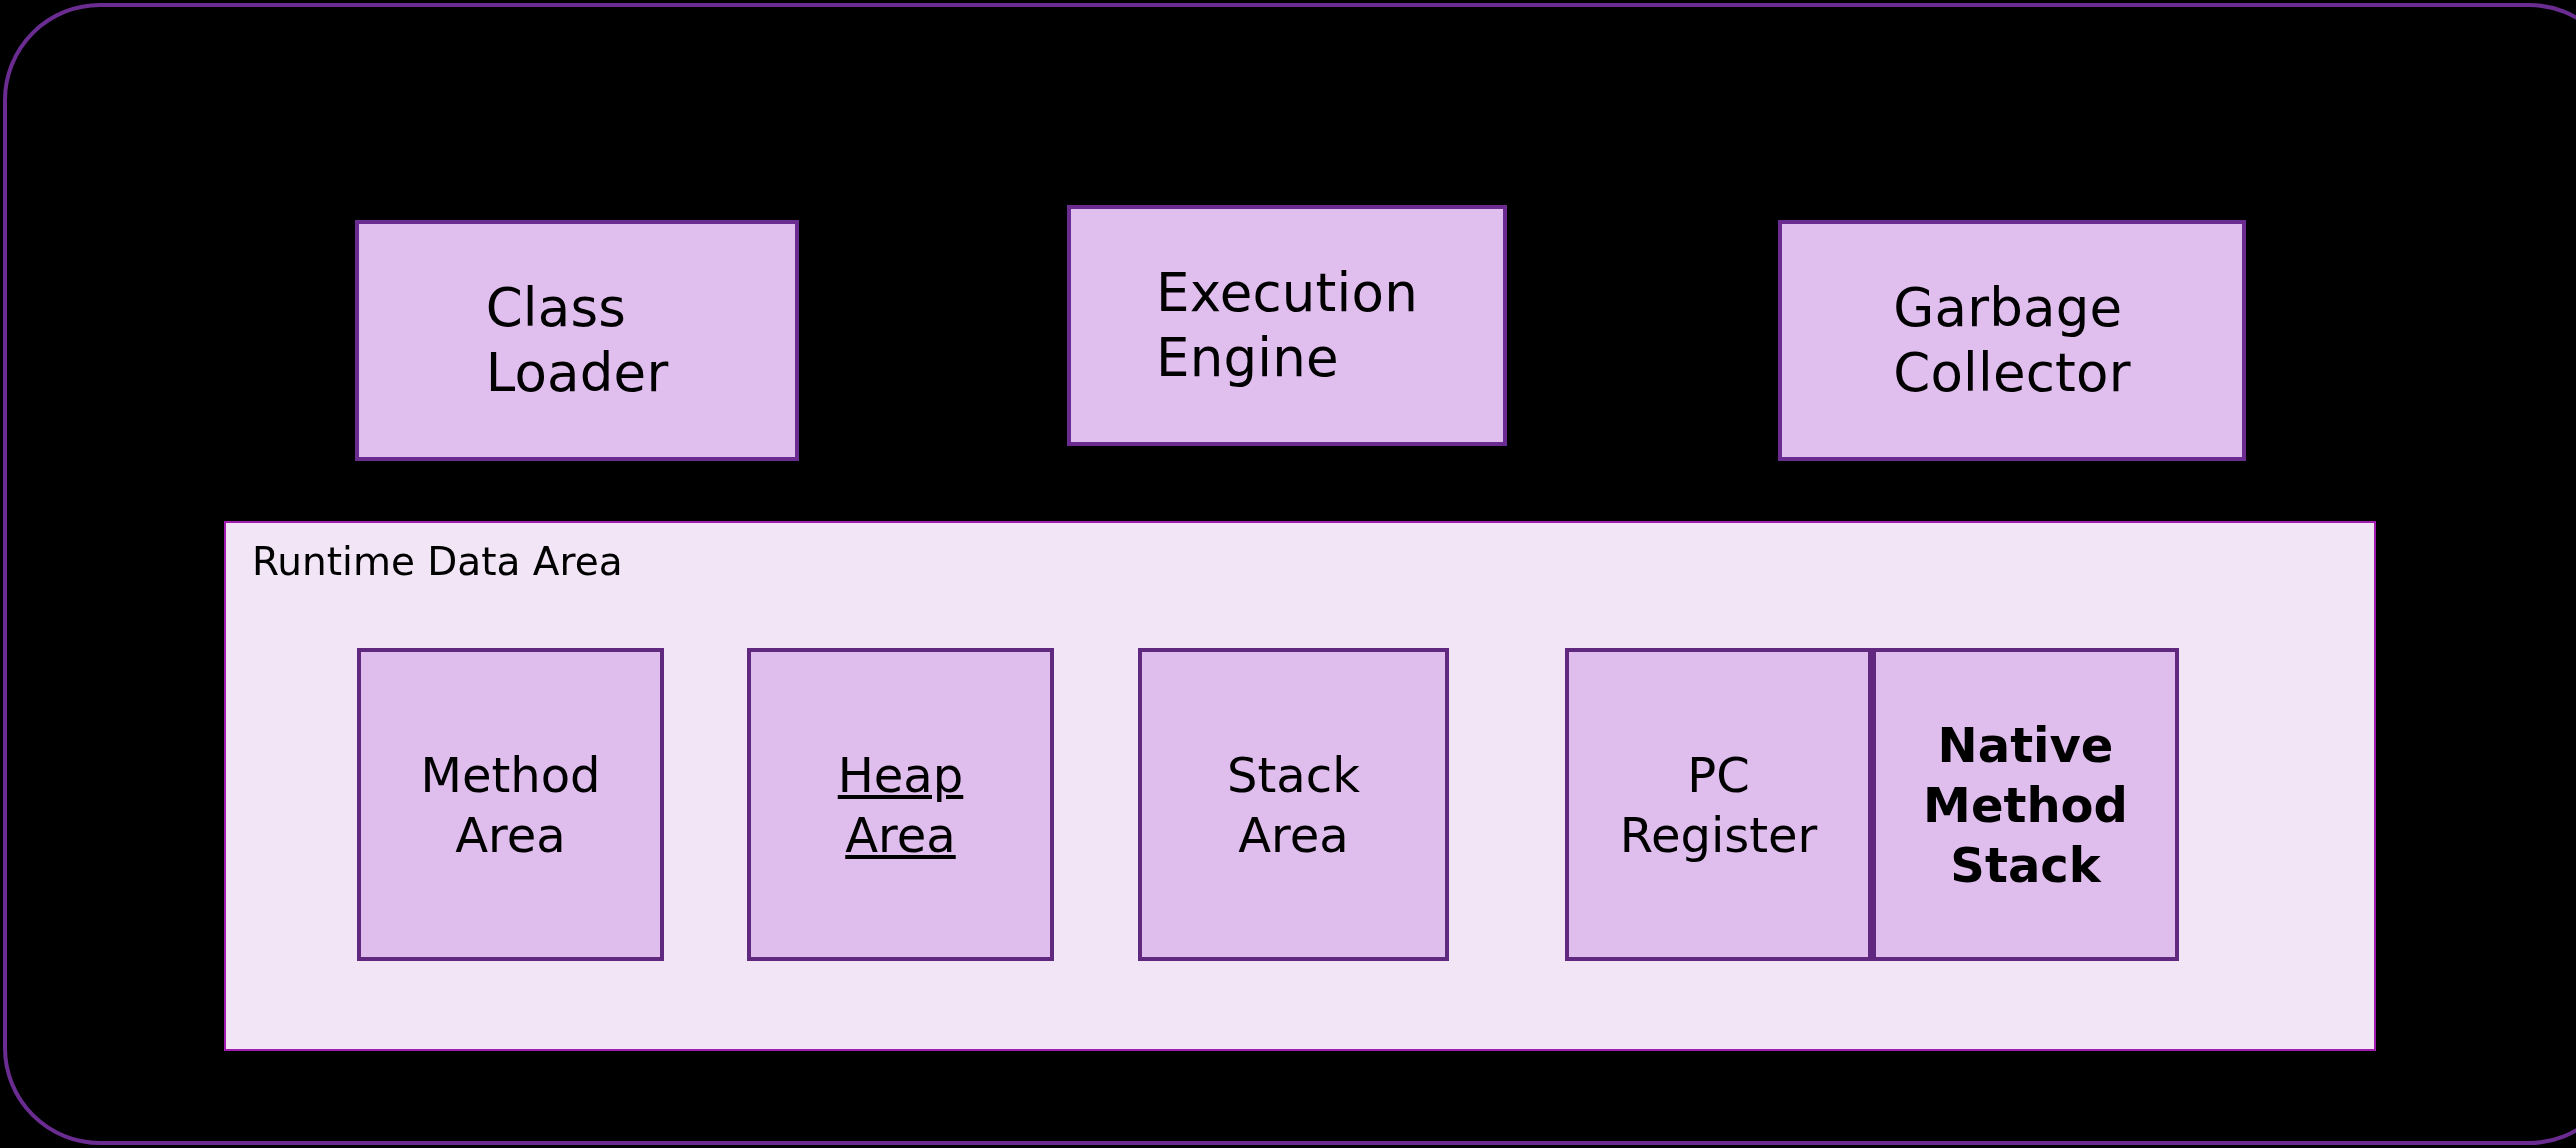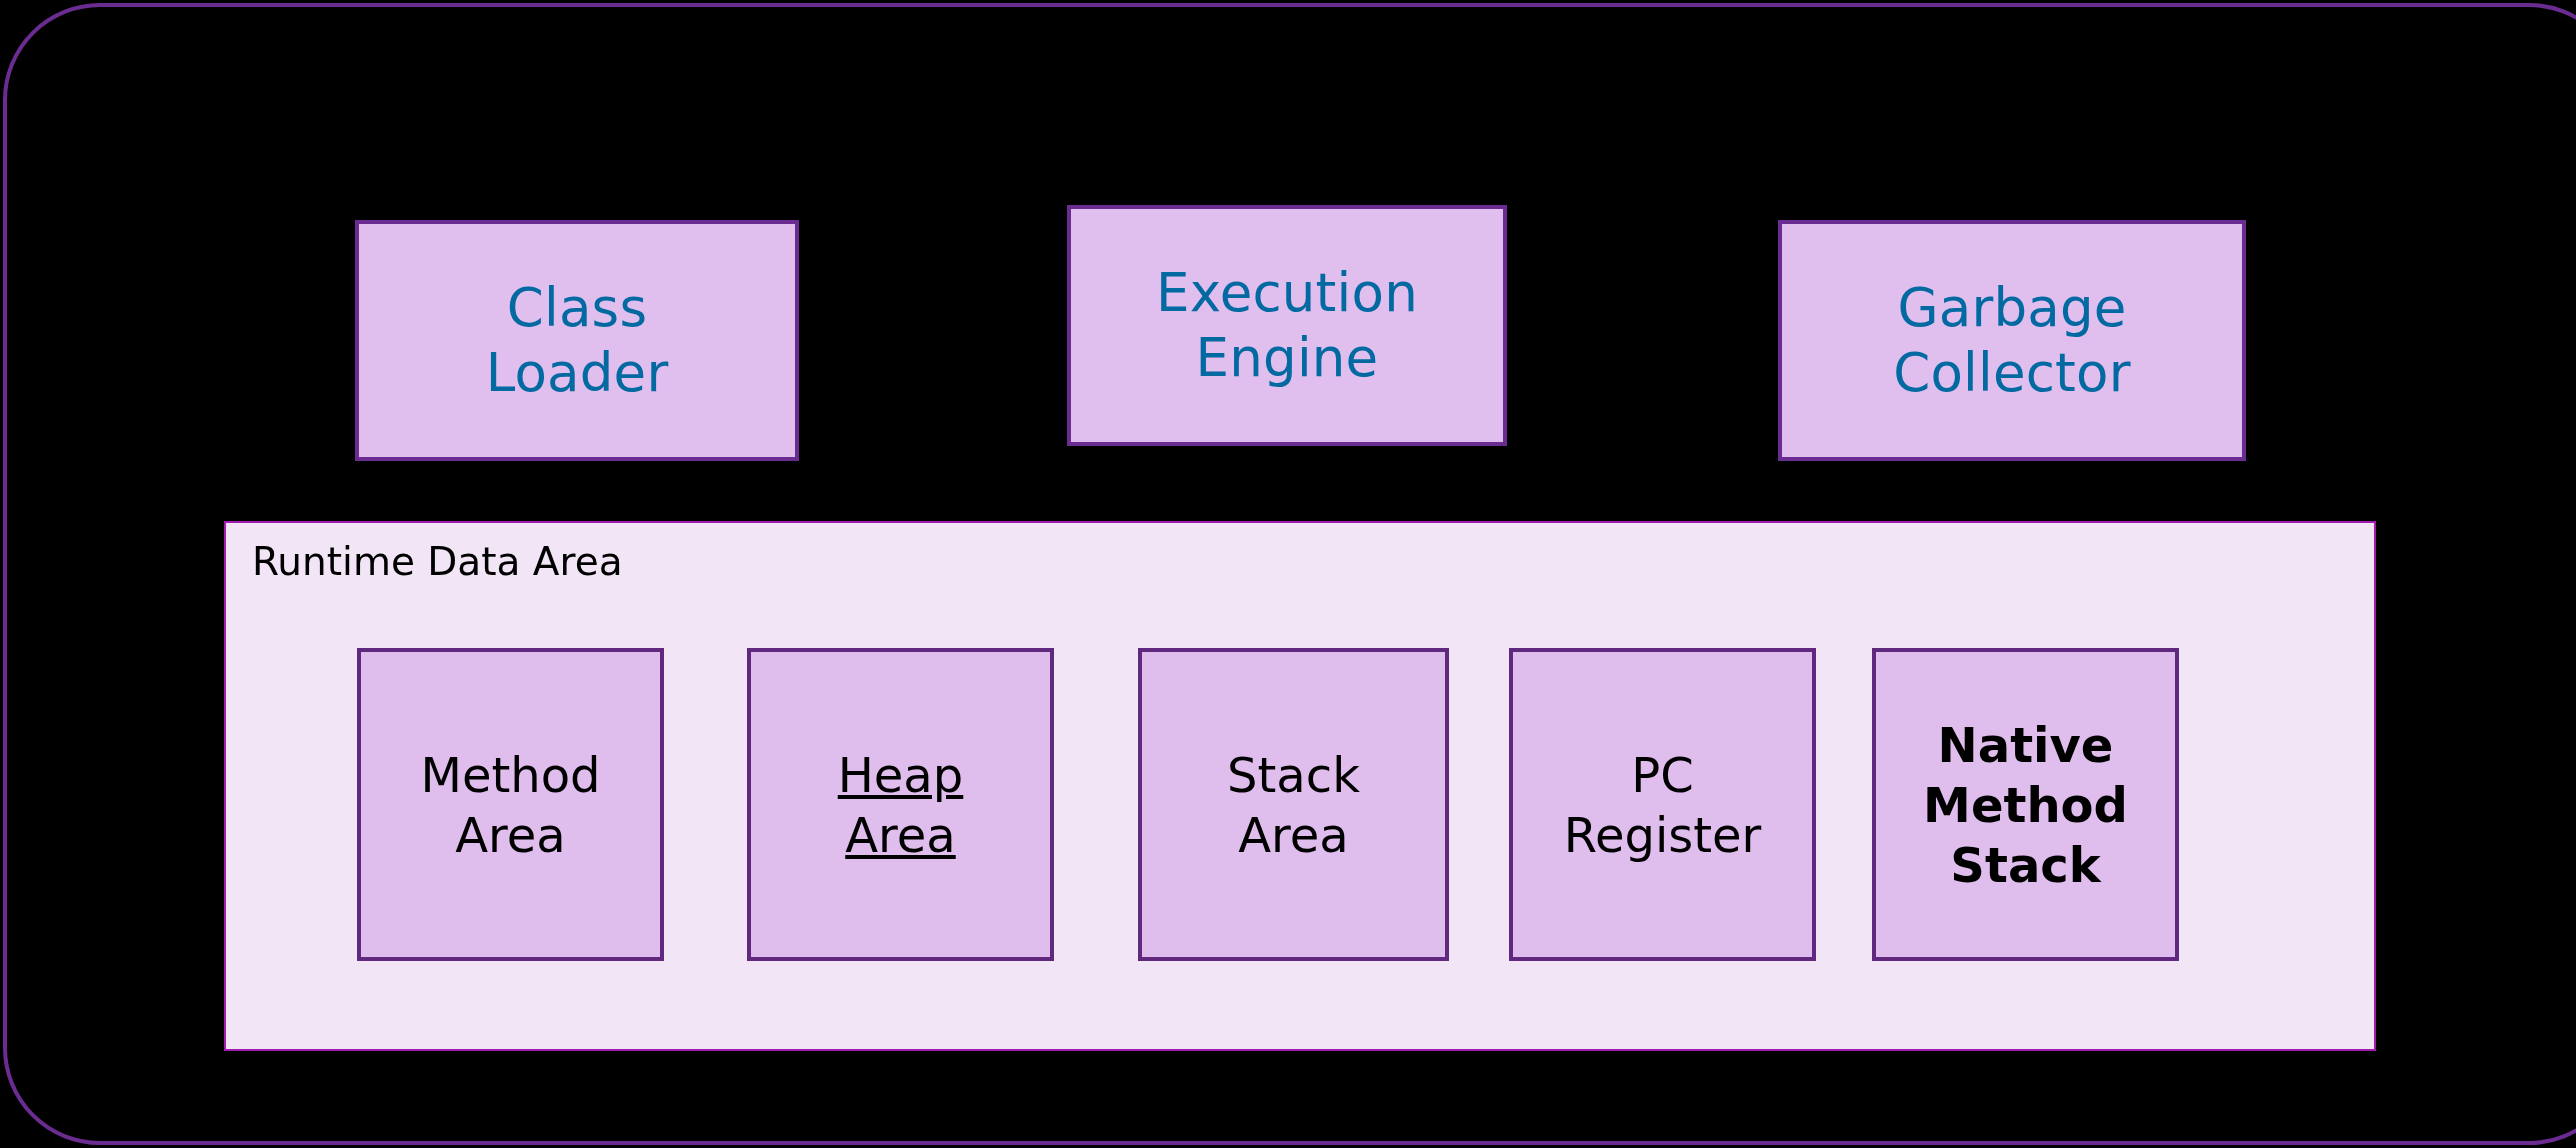--- a/index.html
+++ b/index.html
@@ -37,22 +37,21 @@
 
   
   .component-box {
     position: absolute;
     box-sizing: border-box;
     background: #E0BEEE;
     border: 4.8px solid #6A2C91;
     display: flex;
     align-items: center;
     justify-content: center;
-    text-align: center;
-    color: #0369a1;
+    color: #000000;
     font-size: 53px;
     line-height: 1.22;
     font-weight: 400;
     letter-spacing: 0.2px;
     white-space: pre-line;
   }
 
   #box-class-loader      { left: 355px;  top: 220px; width: 444px; height: 241px; }
   #box-execution-engine  { left: 1067px; top: 205px; width: 440px; height: 241px; }
   #box-garbage-collector { left: 1778px; top: 220px; width: 468px; height: 241px; }
@@ -94,21 +93,21 @@
     color: #000000;
     font-size: 48px;
     line-height: 1.25;
     font-weight: 400;
     white-space: pre-line;
   }
 
   #box-method-area         { left: 131px;  width: 307px; }
   #box-heap-area           { left: 521px;  width: 307px; text-decoration: underline; }
   #box-stack-area          { left: 912px; width: 311px; }
-  #box-pc-register         { left: 1283px; width: 307px; }
+  #box-pc-register         { left: 1339px; width: 307px; }
   #box-native-method-stack { left: 1646px; width: 307px; font-weight: bold; }
 </style>
 </head>
 <body>
 
 <div id="diagram-canvas">
 
   <div id="jvm-container"></div>
 
   <div class="component-box" id="box-class-loader">Class

